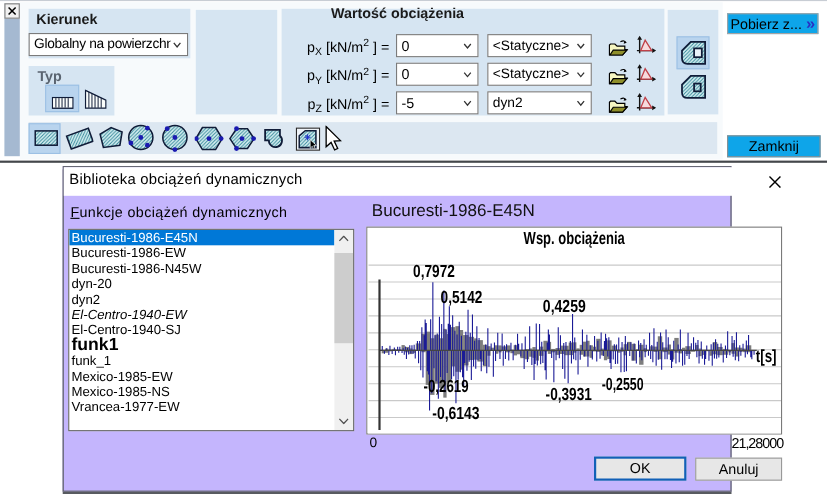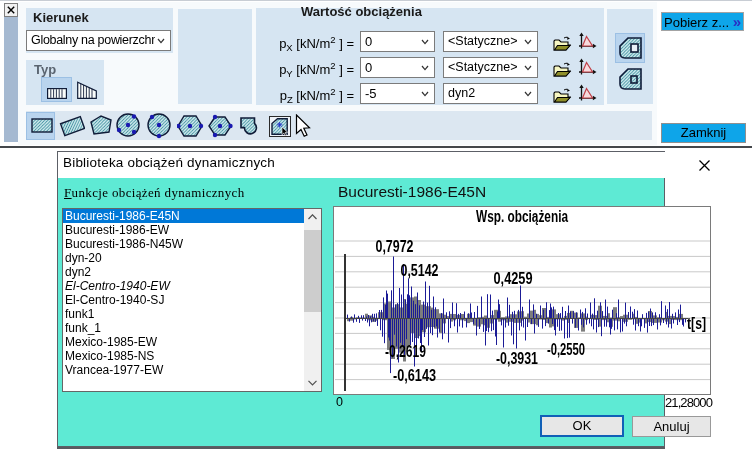--- a/index.html
+++ b/index.html
@@ -200,37 +200,37 @@
 <svg class="abs" style="left:271px;top:118px;" width="18" height="18" viewBox="0 0 18 18">
       <path d="M1,5.5 L6.5,0.8 L16.2,0.8 L16.2,16.2 L1,16.2 Z" fill="url(#hat)" stroke="#101c38" stroke-width="1.4"></path>
       <path d="M8.6,4 V9.6 M5.8,6.8 H11.4 M6.6,4.8 L10.6,8.8 M10.6,4.8 L6.6,8.8" stroke="#2233cc" stroke-width="0.9" fill="none"></path>
       <path d="M11,9 L11,16.8 L12.9,15 L14.1,17.7 L15.4,17 L14.2,14.4 L16.6,14.2 Z" fill="#000" stroke="#fff" stroke-width="0.6"></path>
     </svg>
 <svg class="abs" style="left:295px;top:114px;" width="16" height="24" viewBox="0 0 16 24">
       <path d="M1.5,1 L1.5,19.5 L6,15.5 L9.2,22.3 L12,21 L8.8,14.2 L14.5,13.8 Z" fill="#fff" stroke="#000" stroke-width="1.2"></path>
     </svg>
 <div class="abs btn" style="left:661px;top:123px;width:85px;height:20px;line-height:18px;border-color:#8f8f8f;">Zamknij</div>
 </div>
-<div class="abs" style="left:57px;top:151px;width:608px;height:296px;background:#5eead4;border:1px solid #5c5f66;box-shadow:0 3px 0 #585b60;">
+<div class="abs" style="left:57px;top:151px;width:608px;height:296px;background:#c4b5fd;border:1px solid #5c5f66;box-shadow:0 3px 0 #585b60;">
 <div class="abs" style="left:0;top:0;width:663px;height:26px;background:#ffffff;"></div>
 <div class="abs" style="left:5px;top:3px;font-size:13.5px;letter-spacing:0.2px;color:#000;">Biblioteka obciążeń dynamicznych</div>
 <svg class="abs" style="left:641px;top:8px;" width="11" height="11" viewBox="0 0 11 11">
       <path d="M0.5,0.5 L10.5,10.5 M10.5,0.5 L0.5,10.5" stroke="#000" stroke-width="1.3"></path>
     </svg>
-<div class="abs" style="left:6px;top:33px;font-size:13px;letter-spacing:0.35px;color:#000;font-family:Liberation Serif, serif;"><span style="text-decoration:underline;">F</span>unkcje obciążeń dynamicznych</div>
+<div class="abs" style="left:6px;top:33px;font-size:13px;letter-spacing:0.35px;color:#000;"><span style="text-decoration:underline;">F</span>unkcje obciążeń dynamicznych</div>
 <div class="abs" style="left:4px;top:56px;width:260px;height:184px;background:#fff;border:1px solid #666;overflow:hidden;">
 <div class="abs" style="left:0;top:0;width:241px;height:182px;">
         <div style="height:14px;line-height:14px;font-size:12px;background:#0078d7;color:#fff;padding-left:2px;white-space:nowrap;">Bucuresti-1986-E45N</div>
         <div style="height:14px;line-height:14px;font-size:12px;color:#000;padding-left:2px;white-space:nowrap;">Bucuresti-1986-EW</div>
         <div style="height:14px;line-height:14px;font-size:12px;color:#000;padding-left:2px;white-space:nowrap;">Bucuresti-1986-N45W</div>
         <div style="height:14px;line-height:14px;font-size:12px;color:#000;padding-left:2px;white-space:nowrap;">dyn-20</div>
         <div style="height:14px;line-height:14px;font-size:12px;color:#000;padding-left:2px;white-space:nowrap;">dyn2</div>
         <div style="height:14px;line-height:14px;font-size:12px;color:#000;padding-left:2px;white-space:nowrap;font-style:italic;">El-Centro-1940-EW</div>
         <div style="height:14px;line-height:14px;font-size:12px;color:#000;padding-left:2px;white-space:nowrap;">El-Centro-1940-SJ</div>
-        <div style="height:14px;line-height:14px;font-size:12px;color:#000;padding-left:2px;white-space:nowrap;">funk1</div>
+        <div style="height:14px;line-height:14px;font-size:16px;color:#000;padding-left:2px;white-space:nowrap;font-weight:bold;">funk1</div>
         <div style="height:14px;line-height:14px;font-size:12px;color:#000;padding-left:2px;white-space:nowrap;">funk_1</div>
         <div style="height:14px;line-height:14px;font-size:12px;color:#000;padding-left:2px;white-space:nowrap;">Mexico-1985-EW</div>
         <div style="height:14px;line-height:14px;font-size:12px;color:#000;padding-left:2px;white-space:nowrap;">Mexico-1985-NS</div>
         <div style="height:14px;line-height:14px;font-size:12px;color:#000;padding-left:2px;white-space:nowrap;">Vrancea-1977-EW</div>
       </div>
 <div class="abs" style="left:241px;top:0;width:17px;height:182px;background:#f0f0f0;">
 <svg class="abs" style="left:4px;top:5px;" width="9" height="6" viewBox="0 0 9 6">
           <path d="M0.5,5 L4.5,0.8 L8.5,5" fill="none" stroke="#505050" stroke-width="1.2"></path>
         </svg>
 <div class="abs" style="left:0;top:21px;width:17px;height:82px;background:#cdcdcd;"></div>

